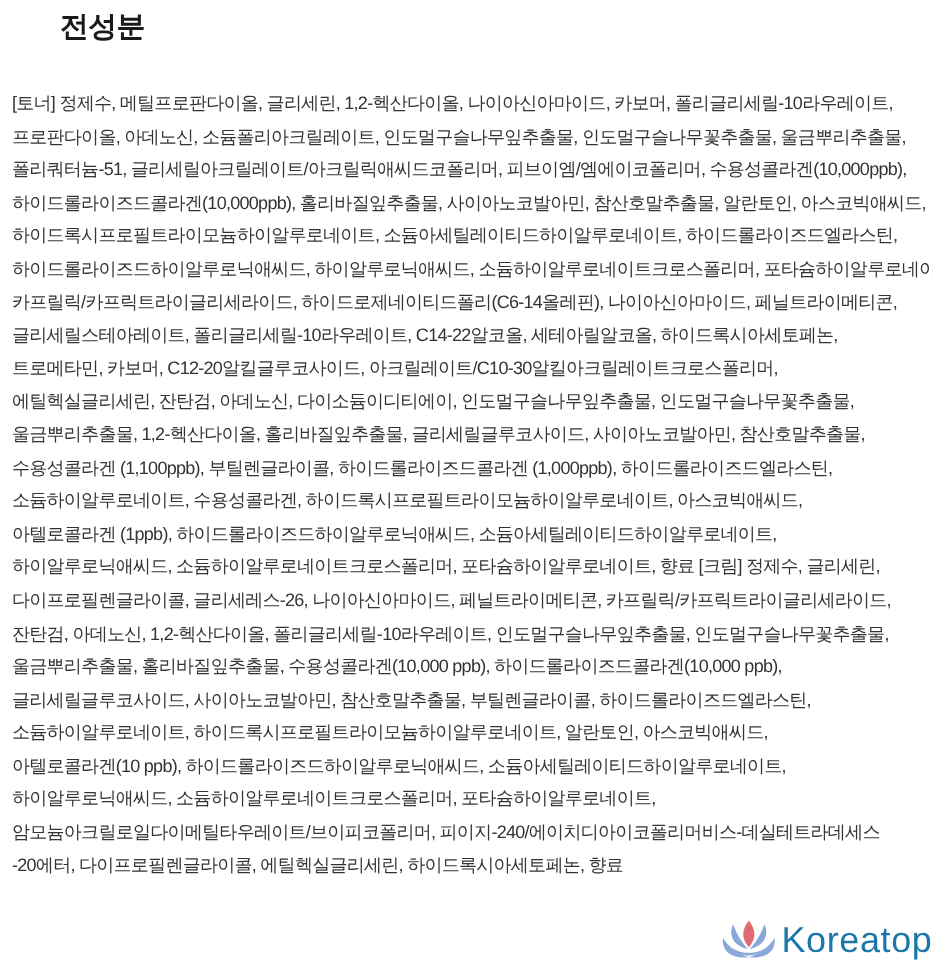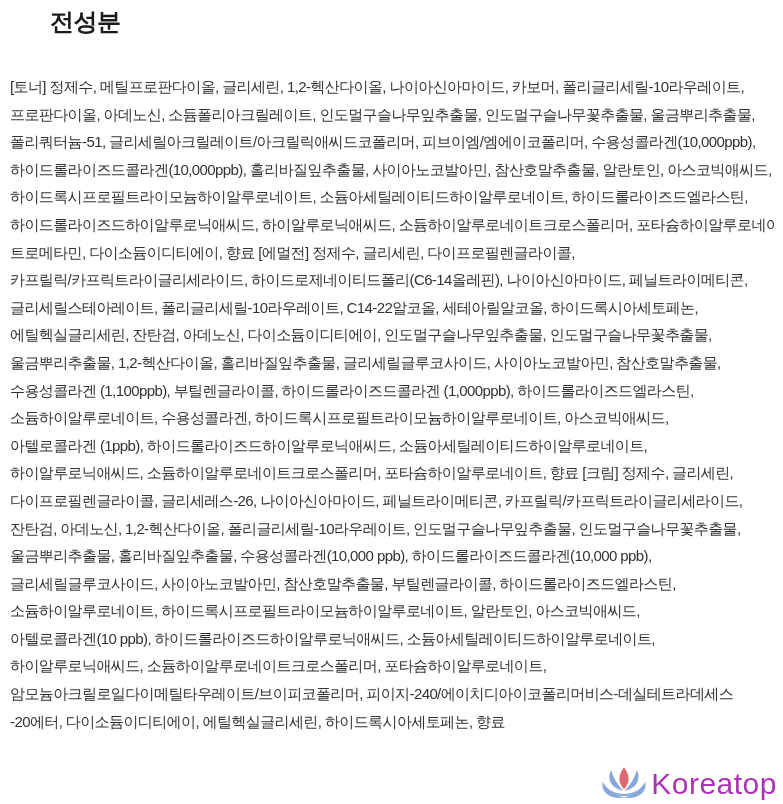--- a/index.html
+++ b/index.html
@@ -42,55 +42,55 @@
     bottom: 2px;
     display: flex;
     align-items: center;
     gap: 4px;
     opacity: 0.9;
   }
   .watermark .lotus-icon { display: block; }
   .watermark .brand-text {
     font-size: 30px;
     font-weight: 400;
-    color: #a21caf;
+    color: #0369a1;
     letter-spacing: 0.5px;
     line-height: 1;
   }
 </style>
 </head>
 <body>
 
 <h1 class="page-title">전성분</h1>
 
 <div class="ingredients-block">
     <div class="text-line">[토너] 정제수, 메틸프로판다이올, 글리세린, 1,2-헥산다이올, 나이아신아마이드, 카보머, 폴리글리세릴-10라우레이트,</div>
     <div class="text-line">프로판다이올, 아데노신, 소듐폴리아크릴레이트, 인도멀구슬나무잎추출물, 인도멀구슬나무꽃추출물, 울금뿌리추출물,</div>
     <div class="text-line">폴리쿼터늄-51, 글리세릴아크릴레이트/아크릴릭애씨드코폴리머, 피브이엠/엠에이코폴리머, 수용성콜라겐(10,000ppb),</div>
     <div class="text-line">하이드롤라이즈드콜라겐(10,000ppb), 홀리바질잎추출물, 사이아노코발아민, 참산호말추출물, 알란토인, 아스코빅애씨드,</div>
     <div class="text-line">하이드록시프로필트라이모늄하이알루로네이트, 소듐아세틸레이티드하이알루로네이트, 하이드롤라이즈드엘라스틴,</div>
     <div class="text-line">하이드롤라이즈드하이알루로닉애씨드, 하이알루로닉애씨드, 소듐하이알루로네이트크로스폴리머, 포타슘하이알루로네이트,</div>
-    <div class="text-line">트로메타민, 다이소듐이디티에이, 향료 [에멀전] 정제수, 글리세린, 다이프로필렌글라이콜,</div>
     <div class="text-line">카프릴릭/카프릭트라이글리세라이드, 하이드로제네이티드폴리(C6-14올레핀), 나이아신아마이드, 페닐트라이메티콘,</div>
     <div class="text-line">글리세릴스테아레이트, 폴리글리세릴-10라우레이트, C14-22알코올, 세테아릴알코올, 하이드록시아세토페논,</div>
+    <div class="text-line">트로메타민, 카보머, C12-20알킬글루코사이드, 아크릴레이트/C10-30알킬아크릴레이트크로스폴리머,</div>
     <div class="text-line">에틸헥실글리세린, 잔탄검, 아데노신, 다이소듐이디티에이, 인도멀구슬나무잎추출물, 인도멀구슬나무꽃추출물,</div>
     <div class="text-line">울금뿌리추출물, 1,2-헥산다이올, 홀리바질잎추출물, 글리세릴글루코사이드, 사이아노코발아민, 참산호말추출물,</div>
     <div class="text-line">수용성콜라겐 (1,100ppb), 부틸렌글라이콜, 하이드롤라이즈드콜라겐 (1,000ppb), 하이드롤라이즈드엘라스틴,</div>
     <div class="text-line">소듐하이알루로네이트, 수용성콜라겐, 하이드록시프로필트라이모늄하이알루로네이트, 아스코빅애씨드,</div>
     <div class="text-line">아텔로콜라겐 (1ppb), 하이드롤라이즈드하이알루로닉애씨드, 소듐아세틸레이티드하이알루로네이트,</div>
     <div class="text-line">하이알루로닉애씨드, 소듐하이알루로네이트크로스폴리머, 포타슘하이알루로네이트, 향료 [크림] 정제수, 글리세린,</div>
     <div class="text-line">다이프로필렌글라이콜, 글리세레스-26, 나이아신아마이드, 페닐트라이메티콘, 카프릴릭/카프릭트라이글리세라이드,</div>
     <div class="text-line">잔탄검, 아데노신, 1,2-헥산다이올, 폴리글리세릴-10라우레이트, 인도멀구슬나무잎추출물, 인도멀구슬나무꽃추출물,</div>
     <div class="text-line">울금뿌리추출물, 홀리바질잎추출물, 수용성콜라겐(10,000 ppb), 하이드롤라이즈드콜라겐(10,000 ppb),</div>
     <div class="text-line">글리세릴글루코사이드, 사이아노코발아민, 참산호말추출물, 부틸렌글라이콜, 하이드롤라이즈드엘라스틴,</div>
     <div class="text-line">소듐하이알루로네이트, 하이드록시프로필트라이모늄하이알루로네이트, 알란토인, 아스코빅애씨드,</div>
     <div class="text-line">아텔로콜라겐(10 ppb), 하이드롤라이즈드하이알루로닉애씨드, 소듐아세틸레이티드하이알루로네이트,</div>
     <div class="text-line">하이알루로닉애씨드, 소듐하이알루로네이트크로스폴리머, 포타슘하이알루로네이트,</div>
     <div class="text-line">암모늄아크릴로일다이메틸타우레이트/브이피코폴리머, 피이지-240/에이치디아이코폴리머비스-데실테트라데세스</div>
-    <div class="text-line">-20에터, 다이소듐이디티에이, 에틸헥실글리세린, 하이드록시아세토페논, 향료</div>
+    <div class="text-line">-20에터, 다이프로필렌글라이콜, 에틸헥실글리세린, 하이드록시아세토페논, 향료</div>
   </div>
 
 <div class="watermark">
   <svg class="lotus-icon" width="46" height="36" viewBox="0 0 60 46" aria-hidden="true">
 
     <path d="M2,20 C0,33 10,43 30,41 C18,37 7,29 2,20 Z" fill="#7d9fd6"></path>
 
     <path d="M58,20 C60,33 50,43 30,41 C42,37 53,29 58,20 Z" fill="#7d9fd6"></path>
 
     <path d="M13,5 C8,16 12,28 29,32 C20,22 16,13 13,5 Z" fill="#7d9fd6"></path>

